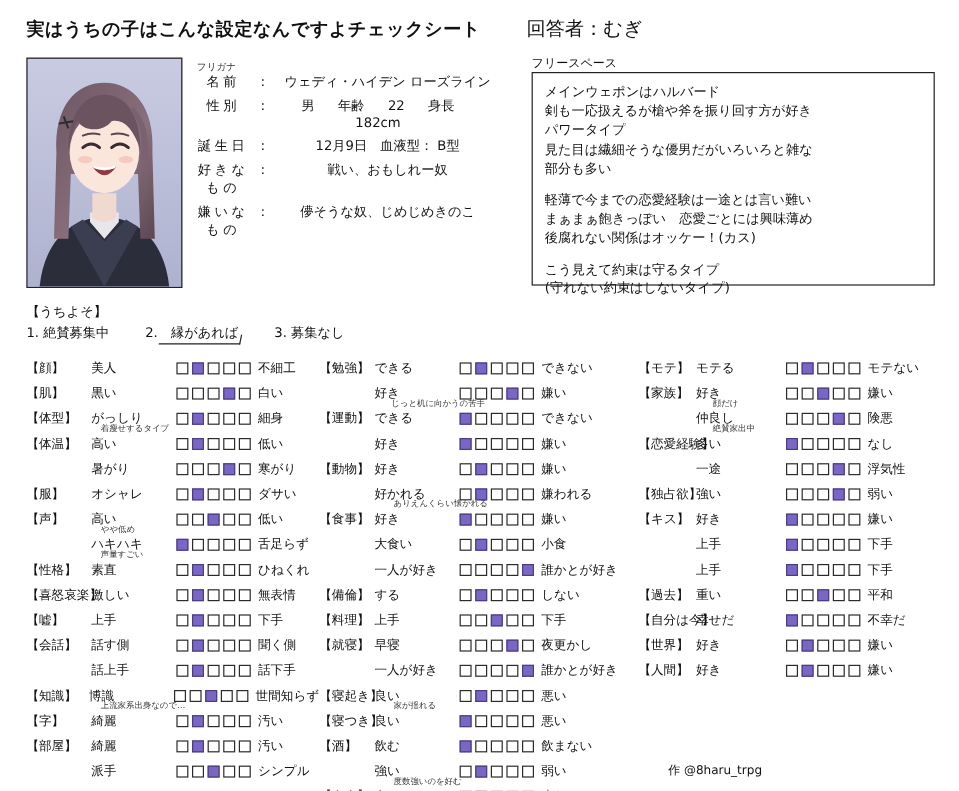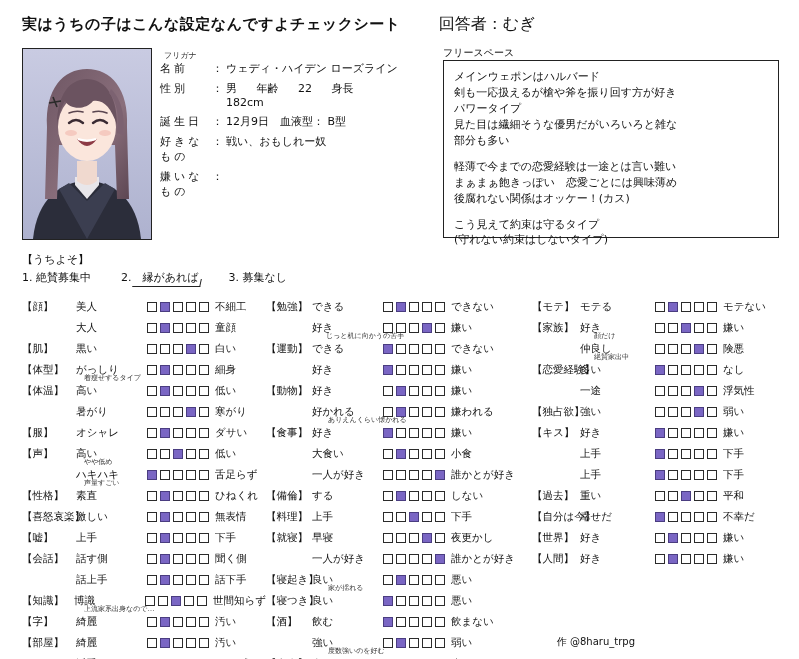--- a/index.html
+++ b/index.html
@@ -25,21 +25,21 @@
     position:absolute;left:22px;top:48px;width:128px;height:190px;
     border:1px solid #222;overflow:hidden;background:#b9bcd6;
   }
   .portrait svg{display:block;}
 
   
   .profile{
     position:absolute;left:160px;top:50px;width:260px;font-size:11px;
   }
   .furigana{font-size:8px;color:#333;margin-left:4px;}
-  .prow{display:flex;margin-bottom:5px;align-items:baseline;}
+  .prow{display:flex;margin-bottom:5px;align-items:baseline;text-align:center;}
   .plabel{width:52px;letter-spacing:3px;}
   .pcolon{width:14px;}
   .pval{flex:1;}
   .pval .seg{margin-right:16px;}
 
   
   .freespace-label{
     position:absolute;left:443px;top:46px;font-size:10px;
   }
   .freespace{
@@ -185,20 +185,21 @@
 
     <div class="prow">
       <div class="plabel">好きなもの</div>
       <div class="pcolon">：</div>
       <div class="pval">戦い、おもしれー奴</div>
     </div>
 
     <div class="prow">
       <div class="plabel">嫌いなもの</div>
       <div class="pcolon">：</div>
+      <div class="pval">儚そうな奴、じめじめきのこ</div>
     </div>
   </div>
 
   <div class="freespace-label">フリースペース</div>
   <div class="freespace">
     <div class="fs-para" style="white-space:pre-line">メインウェポンはハルバード
 剣も一応扱えるが槍や斧を振り回す方が好き
 パワータイプ
 見た目は繊細そうな優男だがいろいろと雑な
 部分も多い</div>
@@ -224,32 +225,20 @@
           <div class="boxes">
             <div class="bx"></div>
             <div class="bx on"></div>
             <div class="bx"></div>
             <div class="bx"></div>
             <div class="bx"></div>
           </div>
           <div class="right-lab">不細工</div>
         </div>
         <div class="line">
-          <div class="cat blank">・</div>
-          <div class="left-lab">大人</div>
-          <div class="boxes">
-            <div class="bx"></div>
-            <div class="bx on"></div>
-            <div class="bx"></div>
-            <div class="bx"></div>
-            <div class="bx"></div>
-          </div>
-          <div class="right-lab">童顔</div>
-        </div>
-        <div class="line">
           <div class="cat">【肌】</div>
           <div class="left-lab">黒い</div>
           <div class="boxes">
             <div class="bx"></div>
             <div class="bx"></div>
             <div class="bx"></div>
             <div class="bx on"></div>
             <div class="bx"></div>
           </div>
           <div class="right-lab">白い</div>

